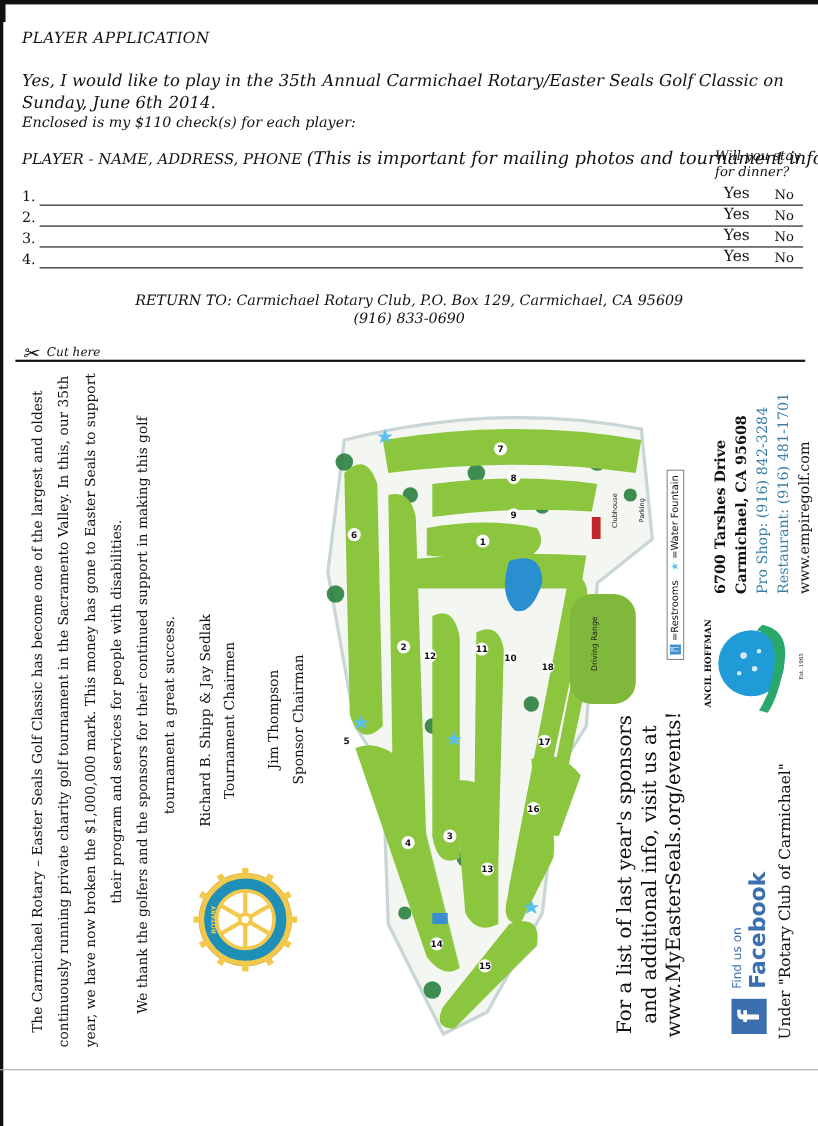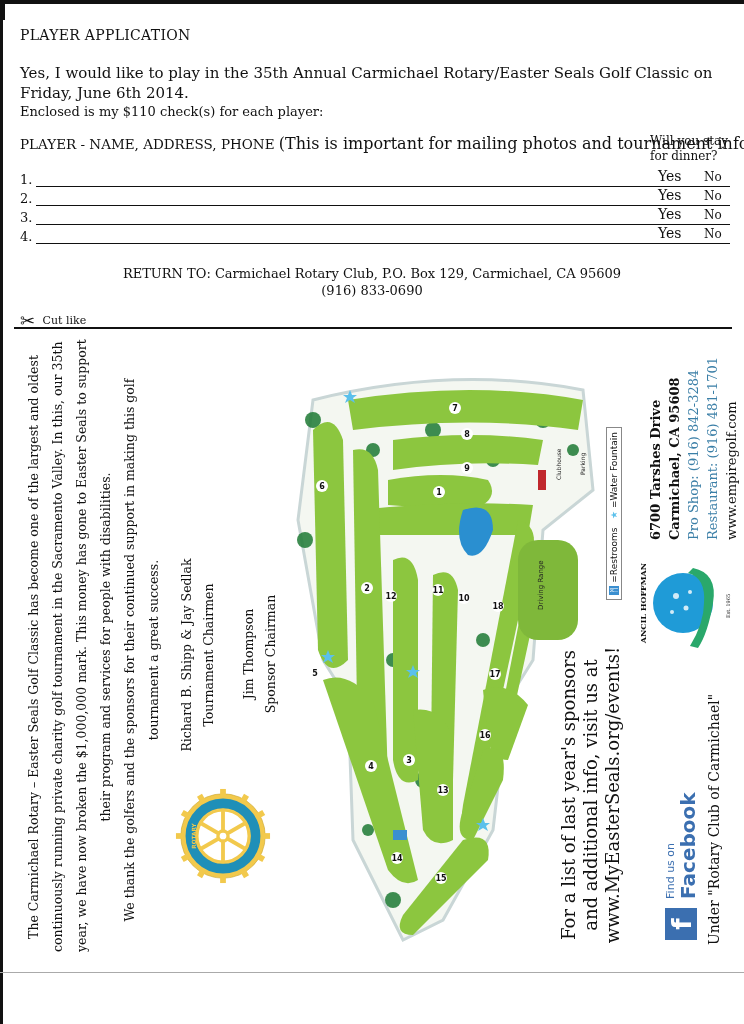--- a/index.html
+++ b/index.html
@@ -1,21 +1,21 @@
 <!DOCTYPE html>
 <html><head>
 <meta charset="utf-8">
 <style>
   html,body{margin:0;padding:0;}
   body{width:744px;height:1024px;background:#ffffff;position:relative;overflow:hidden;
        font-family:"DejaVu Serif","Liberation Serif",serif;color:#111;}
   .scanbar-top{position:absolute;left:0;top:0;width:744px;height:4px;background:#111;}
   .scanbar-left{position:absolute;left:0;top:0;width:3px;height:1024px;background:#111;}
   .scanbar-left2{position:absolute;left:0;top:0;width:5px;height:20px;background:#111;}
-  .t{position:absolute;white-space:nowrap;}
+  .t{position:absolute;white-space:nowrap;font-style:italic;}
   .title{left:20px;top:27px;font-size:14px;letter-spacing:0.3px;}
   .intro{left:20px;top:63px;font-size:15px;line-height:20px;white-space:normal;width:700px;}
   .enclosed{left:20px;top:104px;font-size:13px;}
   .hdr{left:20px;top:134px;font-size:13.5px;}
   .hdr small{font-size:16px;}
   .dinner{left:650px;top:134px;font-size:12px;line-height:15px;white-space:normal;width:90px;}
   .row{position:absolute;left:20px;width:710px;height:18px;}
   .row .num{position:absolute;left:0;bottom:0;font-size:13px;}
   .row .line{position:absolute;left:16px;right:0;bottom:0;border-bottom:1.5px solid #111;}
   .row .yes{position:absolute;left:638px;bottom:3px;font-size:14px;}
@@ -41,21 +41,21 @@
   .ancil{position:absolute;left:638px;top:548px;width:100px;height:110px;}
 </style>
 </head>
 <body>
 
 <div class="scanbar-top"></div>
 <div class="scanbar-left"></div>
 <div class="scanbar-left2"></div>
 
 <div class="t title">PLAYER APPLICATION</div>
-<div class="t intro">Yes, I would like to play in the 35th Annual Carmichael Rotary/Easter Seals Golf Classic on Friday, June 6th 2014.</div>
+<div class="t intro">Yes, I would like to play in the 35th Annual Carmichael Rotary/Easter Seals Golf Classic on Sunday, June 6th 2014.</div>
 <div class="t enclosed">Enclosed is my $110 check(s) for each player:</div>
 <div class="t hdr">
   <span>PLAYER - NAME, ADDRESS, PHONE</span>
   <small>(This is important for mailing photos and tournament information)</small>
 </div>
 <div class="t dinner">Will you stay for dinner?</div>
 
 <div class="row" style="top:169px">
   <span class="num">1.</span>
   <div class="line"></div>
@@ -81,21 +81,21 @@
   <span class="no">No</span>
 </div>
 
 <div class="t ret">
   <div>RETURN TO: Carmichael Rotary Club, P.O. Box 129, Carmichael, CA 95609</div>
   <div>(916) 833-0690</div>
 </div>
 
 <div class="t cut">
   <span class="sc">✂</span>
-  <span>Cut like</span>
+  <span>Cut here</span>
 </div>
 <div class="cutline"></div>
 
 <div class="rot para" style="left:22px;top:952px;width:610px;">
   <div>The Carmichael Rotary – Easter Seals Golf Classic has become one of the largest and oldest</div>
   <div>continuously running private charity golf tournament in the Sacramento Valley. In this, our 35th</div>
   <div>year, we have now broken the $1,000,000 mark. This money has gone to Easter Seals to support</div>
   <div>their program and services for people with disabilities.</div>
 </div>
 

